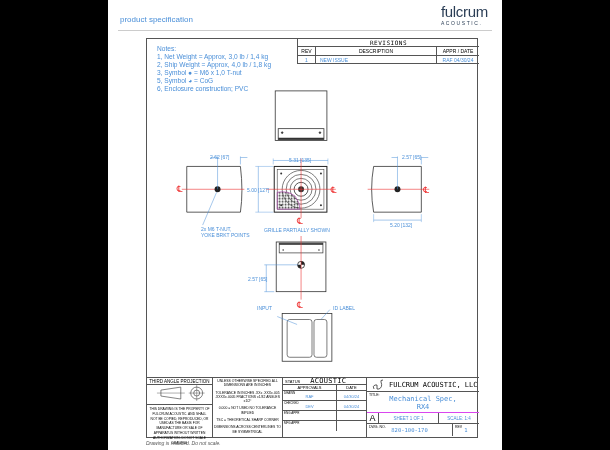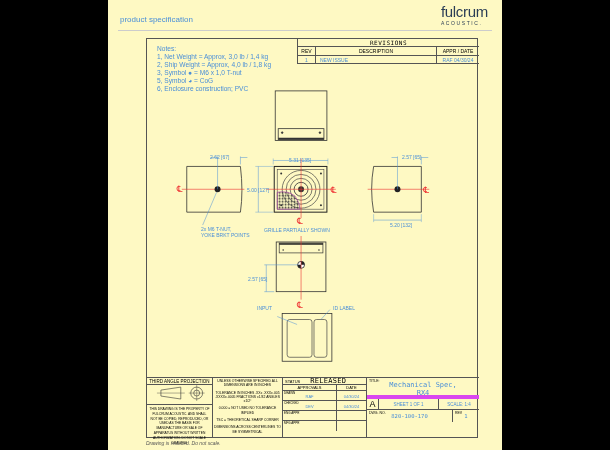--- a/index.html
+++ b/index.html
@@ -1,18 +1,18 @@
 <!DOCTYPE html>
 <html><head>
 <meta charset="utf-8">
 <style>
   * { box-sizing: border-box; margin: 0; padding: 0; }
   html, body { width: 610px; height: 450px; background: #000; overflow: hidden; }
   body { font-family: "Liberation Sans", sans-serif; position: relative; }
-  .page { position: absolute; left: 108px; top: 0; width: 394px; height: 450px; background: #fef9c3; }
+  .page { position: absolute; left: 108px; top: 0; width: 394px; height: 450px; background: #ffffff; }
   .hdr-title { position: absolute; left: 12px; top: 15px; font-size: 8px; color: #4a8fd8; }
   .logo { position: absolute; right: 14px; top: 4px; text-align: left; color: #2a3d55; }
   .logo .big { font-size: 15px; letter-spacing: -0.3px; line-height: 15px; }
   .logo .small { font-size: 5px; letter-spacing: 1.6px; margin-top: 1px; }
   .hdr-rule { position: absolute; left: 10px; right: 10px; top: 30px; height: 1px; background: #ccc; }
 
   .sheet { position: absolute; left: 38px; top: 38px; width: 332px; height: 400px; border: 1px solid #555; }
   .draw { position: absolute; left: 0; top: 0; width: 100%; height: 100%; }
 
   .notes { position: absolute; left: 10px; top: 6px; font-size: 6.6px; line-height: 8px; color: #4a8fd8; }
@@ -46,21 +46,21 @@
   .tb .appr .r { display: flex; height: 10px; border-bottom: 1px solid #555; }
   .tb .appr .r.hd { height: 6px; }
   .tb .appr .r:last-child { border-bottom: none; }
   .tb .appr .a { width: 54px; border-right: 1px solid #555; position: relative; }
   .tb .appr .d { flex: 1; position: relative; }
   .tb .appr .hd .a, .tb .appr .hd .d { text-align: center; line-height: 6px; }
   .tb .appr .k2 { position: absolute; left: 1px; top: 0; font-size: 3px; }
   .tb .appr .vb { position: absolute; left: 0; right: 0; top: 3px; text-align: center; color: #4a8fd8; font-size: 4px; }
   .tb .co { flex: 1; border-right: none !important; }
   .tb .co .name { height: 14px; border-bottom: 1px solid #555; display: flex; align-items: center; padding-left: 22px; font-size: 7px; font-family: "DejaVu Sans Mono", monospace; }
-  .tb .co .title { height: 21px; border-bottom: 4px solid #d946ef; position: relative; }
+  .tb .co .title { height: 21px; border-bottom: 1px solid #d946ef; position: relative; }
   .tb .co .title .k { position: absolute; left: 2px; top: 1px; font-size: 3.5px; }
   .tb .co .title .v { text-align: center; color: #4a8fd8; font-family: "DejaVu Sans Mono", monospace; font-size: 7px; line-height: 8px; padding-top: 3px; }
   .tb .co .sz { height: 11px; border-bottom: 1px solid #555; display: flex; font-size: 4.5px; align-items: stretch; }
   .tb .co .sz > div { display: flex; align-items: center; justify-content: center; }
   .tb .co .sz .s1 { width: 12px; border-right: 1px solid #555; font-size: 9px; }
   .tb .co .sz .s2 { flex: 1; border-right: 1px solid #555; color: #4a8fd8; }
   .tb .co .sz .s3 { width: 40px; color: #4a8fd8; }
   .tb .co .dw { display: flex; height: 12px; }
   .tb .co .dw .d1 { flex: 1; border-right: 1px solid #555; position: relative; }
   .tb .co .dw .d2 { width: 26px; position: relative; }
@@ -226,21 +226,21 @@
       <div class="tol">
         <p>UNLESS OTHERWISE SPECIFIED ALL DIMENSIONS ARE IN INCHES</p>
         <p>TOLERANCE IN INCHES .XX± .XXX±.005 .XXXX±.0005 FRACTIONS ±1/32 ANGLES ±1/2°</p>
         <p>0.000 = NOT USED NO TOLERANCE IMPLIED</p>
         <p>TSC = THEORETICAL SHARP CORNER</p>
         <p>DIMENSIONS ACROSS CENTERLINES TO BE SYMMETRICAL</p>
       </div>
       <div class="appr">
         <div class="st">
           <span class="k">STATUS</span>
-          <span class="v">RELEASED</span>
+          <span class="v">ACOUSTIC</span>
         </div>
         <div class="r hd">
           <div class="a">APPROVALS</div>
           <div class="d">DATE</div>
         </div>
         <div class="r">
           <div class="a">
               <span class="k2">DRAWN</span>
               <span class="vb">RAF</span>
             </div>
@@ -264,20 +264,26 @@
           <div class="d"></div>
         </div>
         <div class="r">
           <div class="a">
               <span class="k2">MFG APPR</span>
             </div>
           <div class="d"></div>
         </div>
       </div>
       <div class="co">
+        <div class="name">
+          <svg width="14" height="12" viewBox="0 0 14 12" style="position:absolute;left:4px;top:1px;">
+            <path d="M3 10 Q1 7 4 6 Q7 5 6 8 Q5 11 8 10 Q12 8 10 3 Q9 1 12 1" fill="none" stroke="#333" stroke-width="0.8"></path>
+          </svg>
+          <span>FULCRUM ACOUSTIC, LLC</span>
+        </div>
         <div class="title">
           <span class="k">TITLE:</span>
           <div class="v">
             <div>Mechanical Spec,</div>
             <div>RX4</div>
           </div>
         </div>
         <div class="sz">
           <div class="s1">A</div>
           <div class="s2">SHEET  1 OF 1</div>

